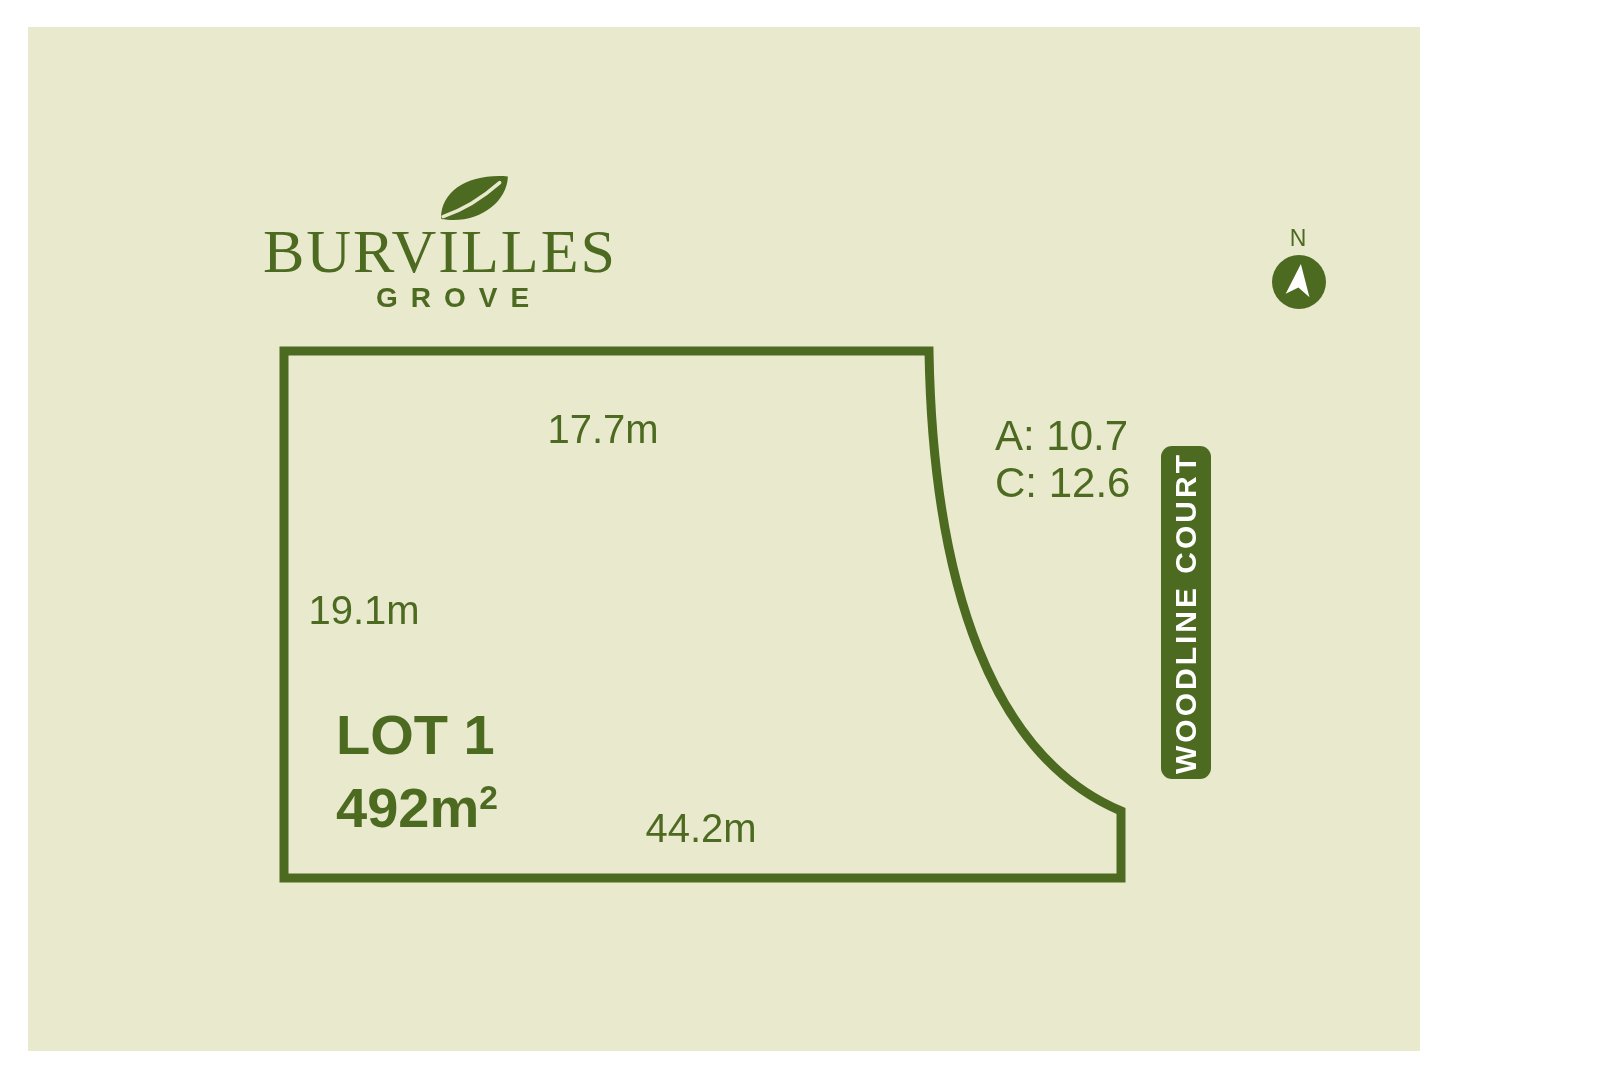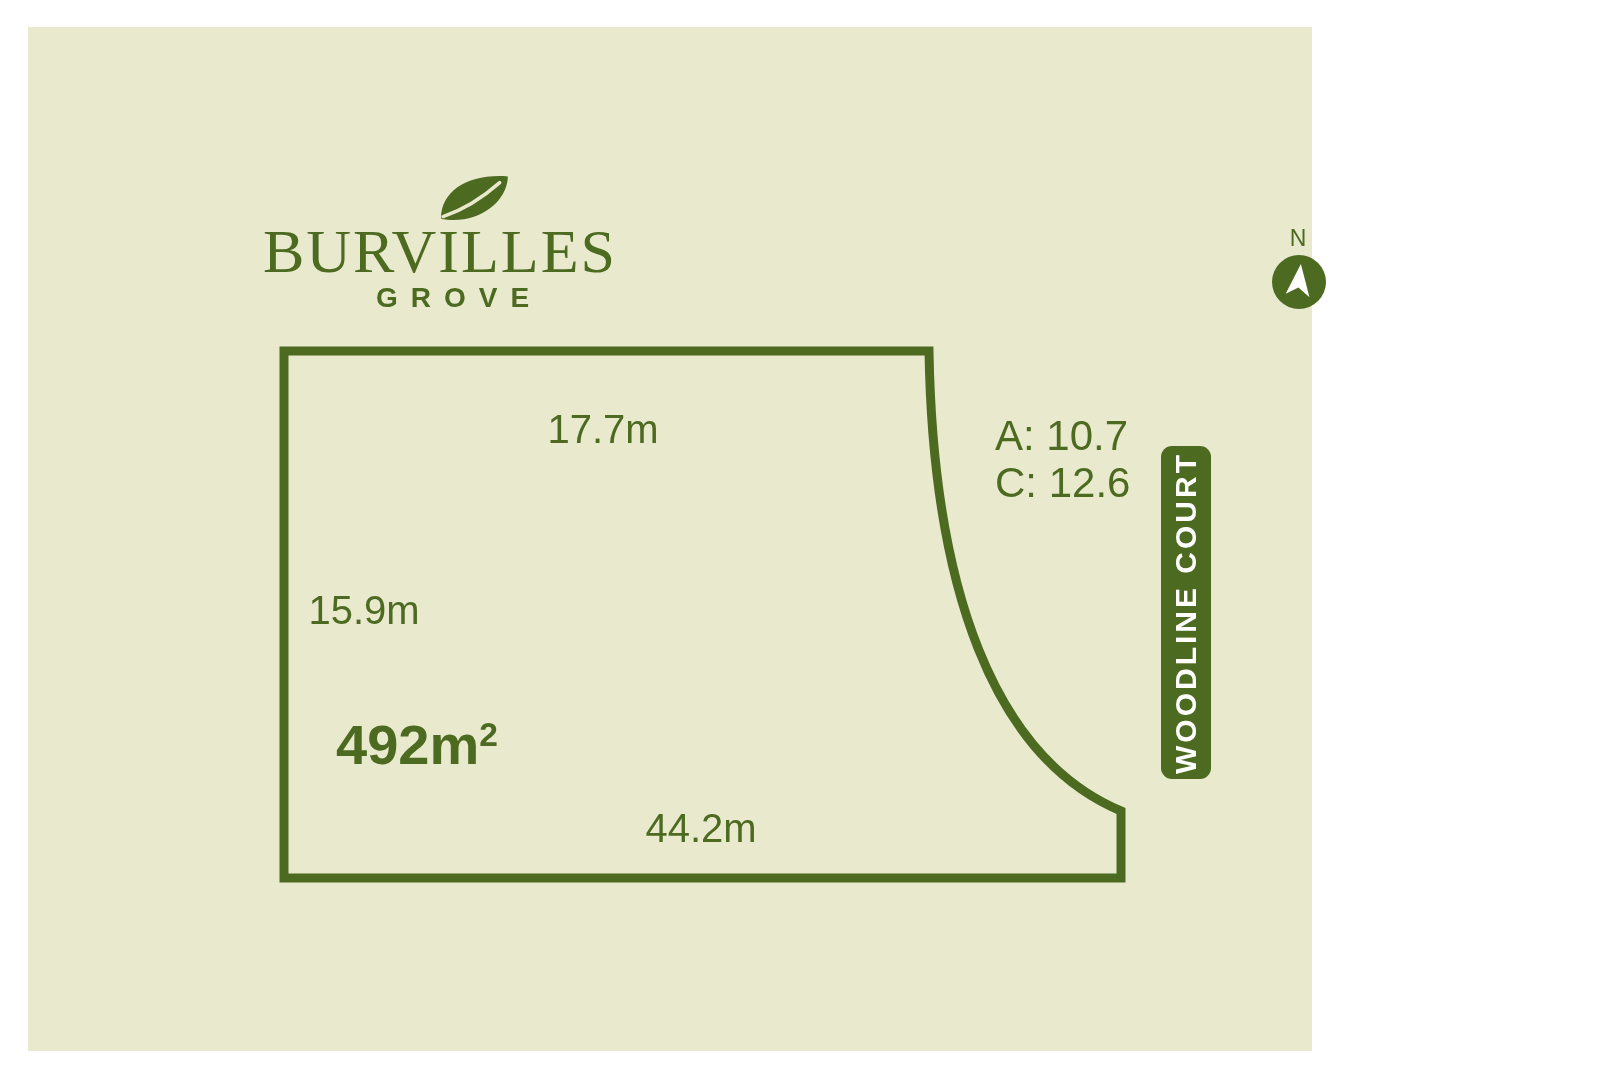--- a/index.html
+++ b/index.html
@@ -5,21 +5,21 @@
   :root{
     --page-bg:#ffffff;
     --panel-bg:#e9e9ce;
     --accent-green:#4d6a21;
     --badge-text:#ffffff;
   }
   *{margin:0;padding:0;box-sizing:border-box;}
   html,body{width:1600px;height:1077px;background:var(--page-bg);
     font-family:"Liberation Sans",sans-serif;overflow:hidden;}
   .panel{
-    position:absolute;left:28px;top:27px;width:1284px;height:1024px;
+    position:absolute;left:28px;top:27px;width:1392px;height:1024px;
     background:var(--panel-bg);
   }
   .plan-svg{position:absolute;left:0;top:0;width:1600px;height:1077px;pointer-events:none;}
   .abs{position:absolute;}
   .center{transform:translate(-50%,-50%);}
   .green{color:var(--accent-green);}
 
   
   .brand-name{
     left:412px;top:224px;
@@ -74,28 +74,29 @@
   <div class="abs center green brand-name">BURVILLES</div>
   <div class="abs center green brand-subtitle">GROVE</div>
 
   <div class="abs center green north-label">N</div>
   <svg class="abs north-circle-svg" width="54" height="54" viewBox="0 0 54 54">
     <circle cx="27" cy="27" r="27" fill="#4d6a21"></circle>
     <polygon points="27,9 39,41 27,32.5 15,40" fill="#ffffff" transform="rotate(6 27 27)"></polygon>
   </svg>
 
   <div class="abs center green dim dim-top">17.7m</div>
-  <div class="abs center green dim dim-left">15.9m</div>
+  <div class="abs center green dim dim-left">19.1m</div>
   <div class="abs center green dim dim-bottom">44.2m</div>
   <div class="abs green curve-dims">
     <div>A: 10.7</div>
     <div>C: 12.6</div>
   </div>
 
   <div class="abs green lot-label">
+    <div>LOT 1</div>
     <div><span>492m</span><sup>2</sup></div>
   </div>
 
   <div class="abs street-badge">
     <span>WOODLINE COURT</span>
   </div>
 
 </div>
 
 </body></html>

